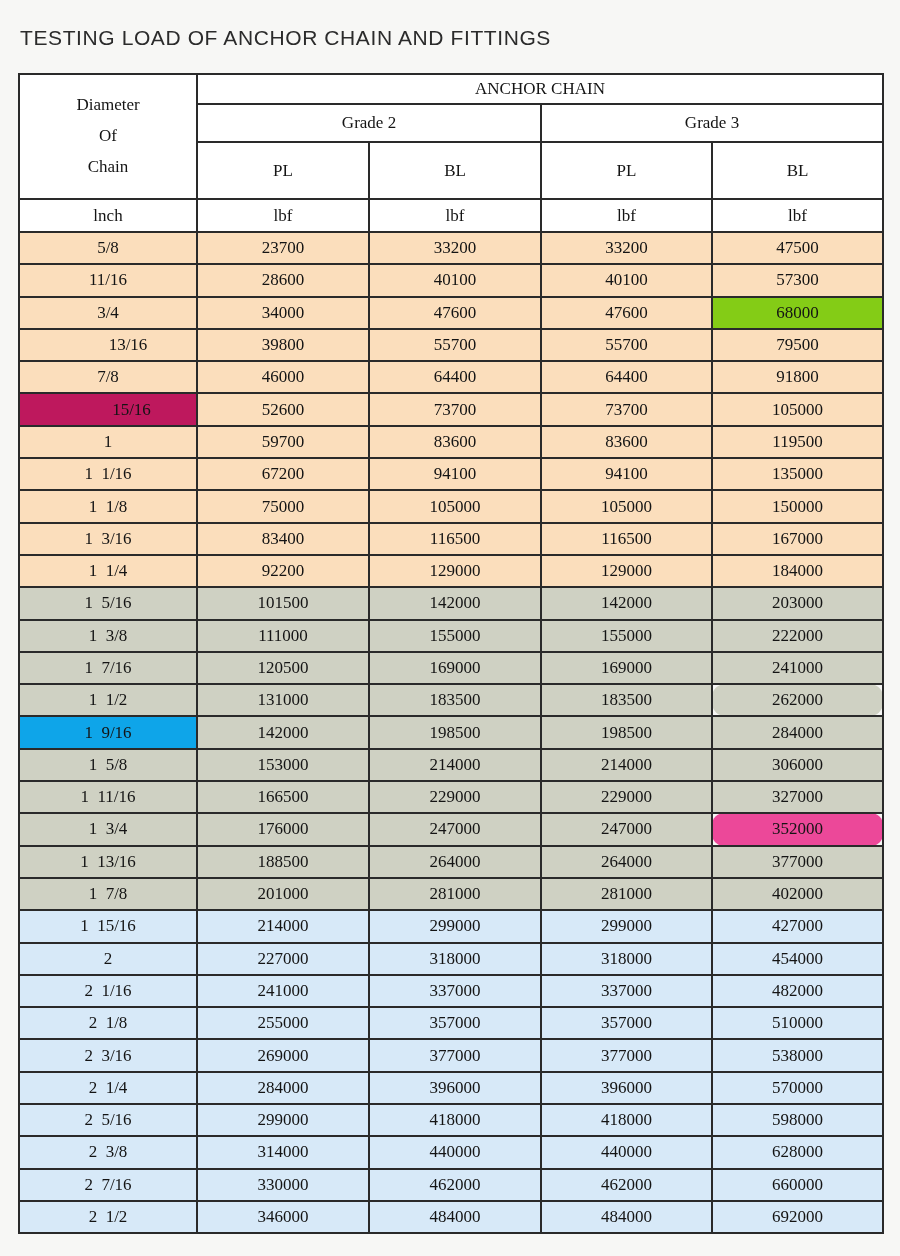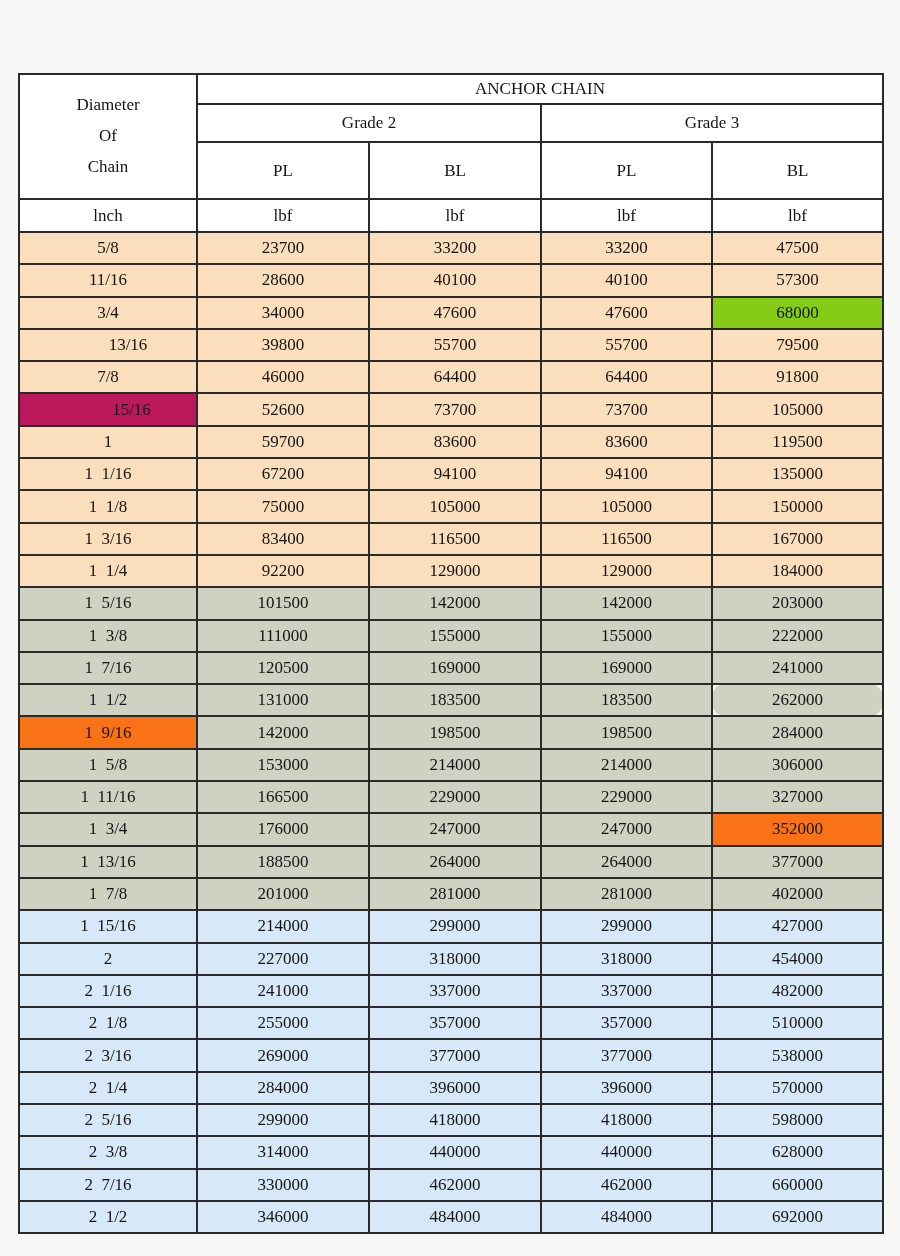--- a/index.html
+++ b/index.html
@@ -40,20 +40,21 @@
   tr.r-unit   td{height:31px;}
   tbody#table-body td{height:30.3px;}
   td.corner-cell{line-height:1.82;}
   td.diam{white-space:pre;}
 </style>
 </head>
 <body>
 
 <div class="page">
 
+  <div class="page-title">TESTING LOAD OF ANCHOR CHAIN AND FITTINGS</div>
 
   <table class="chain-table">
     <colgroup>
       <col style="width:178px">
       <col style="width:172px">
       <col style="width:172px">
       <col style="width:171px">
       <col style="width:171px">
     </colgroup>
     <tbody>
@@ -183,21 +184,21 @@
           <td style="background: rgb(207, 209, 195);">241000</td>
         </tr>
         <tr>
           <td class="diam" style="background: rgb(207, 209, 195);">1  1/2</td>
           <td style="background: rgb(207, 209, 195);">131000</td>
           <td style="background: rgb(207, 209, 195);">183500</td>
           <td style="background: rgb(207, 209, 195);">183500</td>
           <td style="background: rgb(207, 209, 195); border-radius: 13px;">262000</td>
         </tr>
         <tr>
-          <td class="diam" style="background: #f97316; margin-top: 40px;">1  9/16</td>
+          <td class="diam" style="background: #0ea5e9; margin-top: 40px;">1  9/16</td>
           <td style="background: rgb(207, 209, 195);">142000</td>
           <td style="background: rgb(207, 209, 195);">198500</td>
           <td style="background: rgb(207, 209, 195);">198500</td>
           <td style="background: rgb(207, 209, 195);">284000</td>
         </tr>
         <tr>
           <td class="diam" style="background: rgb(207, 209, 195);">1  5/8</td>
           <td style="background: rgb(207, 209, 195);">153000</td>
           <td style="background: rgb(207, 209, 195);">214000</td>
           <td style="background: rgb(207, 209, 195);">214000</td>
@@ -208,21 +209,21 @@
           <td style="background: rgb(207, 209, 195);">166500</td>
           <td style="background: rgb(207, 209, 195);">229000</td>
           <td style="background: rgb(207, 209, 195);">229000</td>
           <td style="background: rgb(207, 209, 195);">327000</td>
         </tr>
         <tr>
           <td class="diam" style="background: rgb(207, 209, 195);">1  3/4</td>
           <td style="background: rgb(207, 209, 195);">176000</td>
           <td style="background: rgb(207, 209, 195);">247000</td>
           <td style="background: rgb(207, 209, 195);">247000</td>
-          <td style="background: #f97316;">352000</td>
+          <td style="background: #ec4899; border-radius: 12px;">352000</td>
         </tr>
         <tr>
           <td class="diam" style="background: rgb(207, 209, 195);">1  13/16</td>
           <td style="background: rgb(207, 209, 195);">188500</td>
           <td style="background: rgb(207, 209, 195);">264000</td>
           <td style="background: rgb(207, 209, 195);">264000</td>
           <td style="background: rgb(207, 209, 195);">377000</td>
         </tr>
         <tr>
           <td class="diam" style="background: rgb(207, 209, 195);">1  7/8</td>

